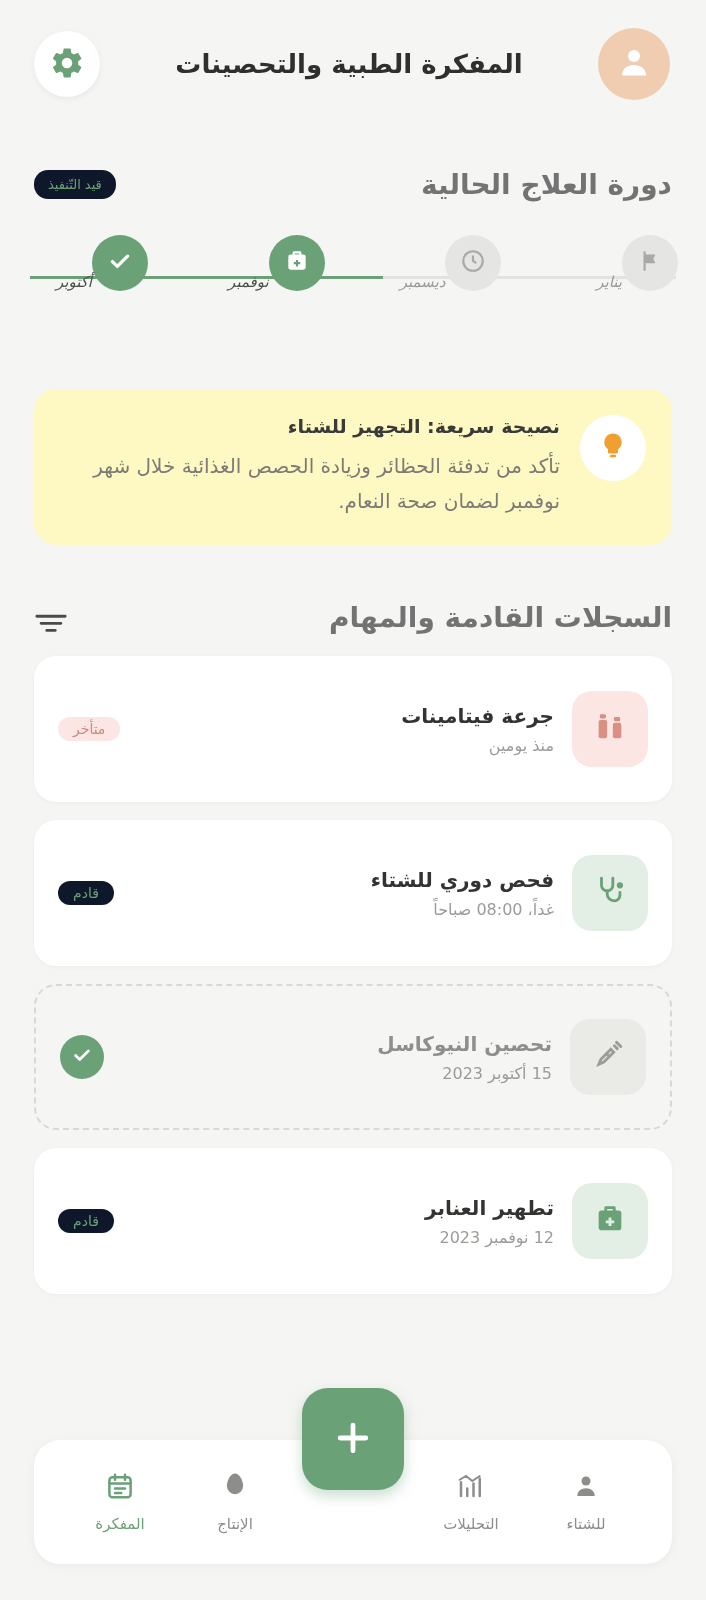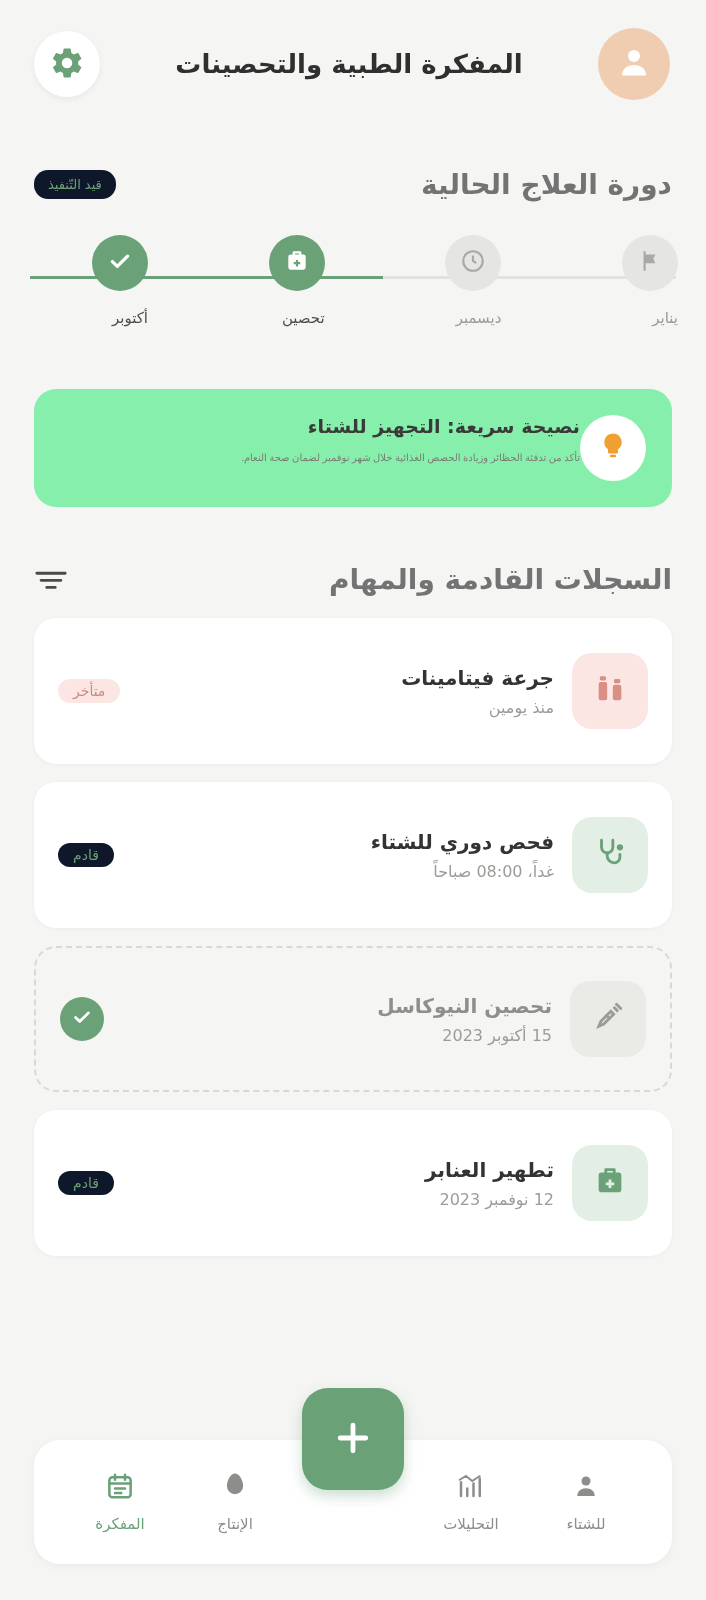--- a/index.html
+++ b/index.html
@@ -103,75 +103,76 @@
     top: 41px;
     left: 30px;
     width: 50%;
     height: 3px;
     background: #6aa177;
     z-index: 1;
   }
   .tl-step {
     width: 120px;
     display: flex;
-    flex-direction: column;
-    align-items: flex-start;
+    flex-direction: row;
+    align-items: flex-end;
+    font-style: italic;
   }
   .tl-dot {
     width: 56px; height: 56px;
     border-radius: 50%;
     display: flex; align-items: center; justify-content: center;
     background: #e5e5e3;
   }
   .tl-dot.active { background: #6aa177; }
   .tl-dot svg { width: 26px; height: 26px; }
   .tl-label {
     margin-top: 18px;
     font-size: 15px;
     color: #9a9a98;
   }
   .tl-label.active { color: #4e4e4c; }
 
   
   .tip-card {
     margin: 34px 34px 0 34px;
-    background: #86efac;
+    background: #fef9c3;
     border-radius: 22px;
     padding: 26px 26px;
     display: flex;
     flex-direction: row;
     align-items: flex-start;
+    gap: 20px;
   }
   .tip-icon {
     width: 66px; height: 66px;
     border-radius: 50%;
     background: #ffffff;
     display: flex; align-items: center; justify-content: center;
     flex-shrink: 0;
   }
   .tip-icon svg { width: 30px; height: 30px; }
   .tip-text { flex: 1; text-align: right; }
   .tip-title {
     font-size: 19px;
     font-weight: bold;
     color: #3a3a38;
     margin-bottom: 12px;
   }
   .tip-body {
-    font-size: 10px;
+    font-size: 20px;
     color: #7d7a76;
     line-height: 1.75;
-    font-family: Liberation Serif, serif;
   }
 
   
   .records-header {
     margin-top: 56px;
     display: flex;
-    align-items: center;
+    align-items: flex-end;
     justify-content: space-between;
     padding: 0 34px;
   }
   .filter-icon { width: 34px; height: 22px; cursor: pointer; }
 
   
   .records { padding: 0 34px; margin-top: 22px; display: flex; flex-direction: column; gap: 18px; }
   .record {
     background: #ffffff;
     border-radius: 22px;
@@ -328,21 +329,21 @@
         <div class="tl-label">ديسمبر</div>
       </div>
       <div class="tl-step">
         <div class="tl-dot active">
           <span>
             <svg viewBox="0 0 24 24" fill="#ffffff">
                 <path d="M9 3h6a1 1 0 0 1 1 1v2h2a2 2 0 0 1 2 2v10a2 2 0 0 1-2 2H6a2 2 0 0 1-2-2V8a2 2 0 0 1 2-2h2V4a1 1 0 0 1 1-1zm1 3h4V5h-4zm1 5v2H9v2h2v2h2v-2h2v-2h-2v-2z"></path>
               </svg>
           </span>
         </div>
-        <div class="tl-label active">تحصين</div>
+        <div class="tl-label active">نوفمبر</div>
       </div>
       <div class="tl-step">
         <div class="tl-dot active">
           <span>
             <svg viewBox="0 0 24 24" fill="none" stroke="#ffffff" stroke-width="3" stroke-linecap="round" stroke-linejoin="round">
                 <path d="M5 12.5l4.5 4.5L19 7.5"></path>
               </svg>
           </span>
         </div>
         <div class="tl-label active">أكتوبر</div>

